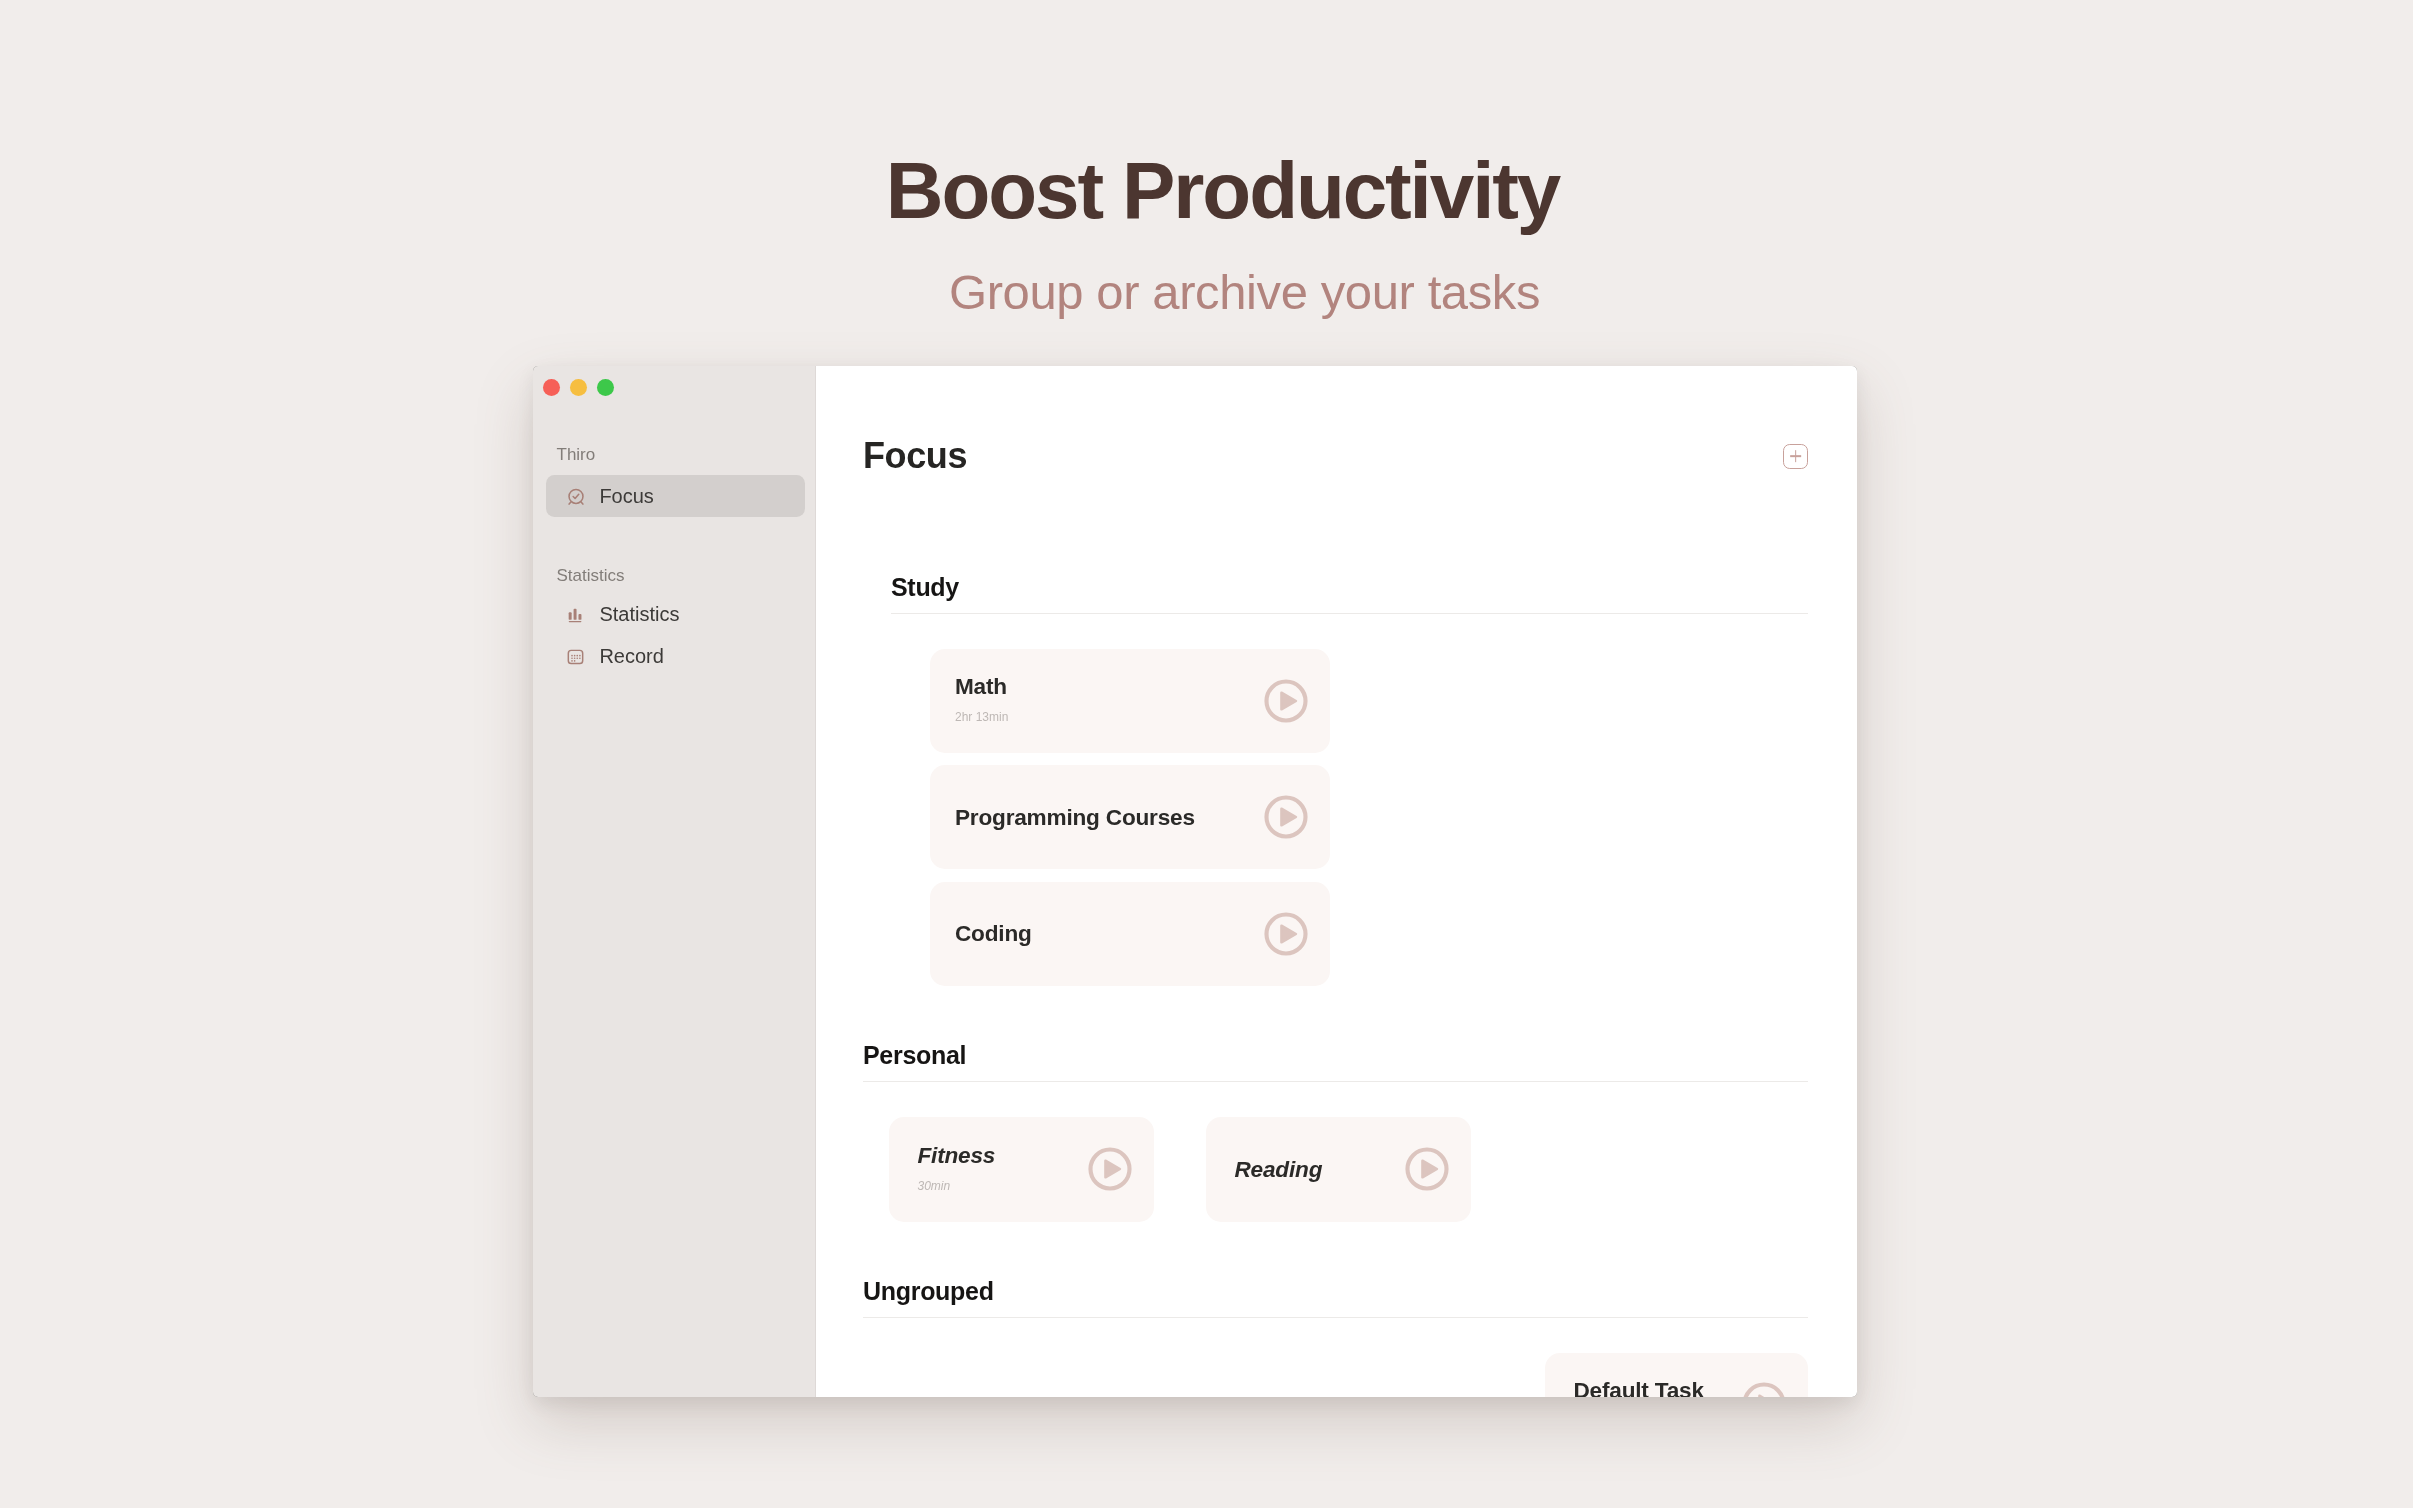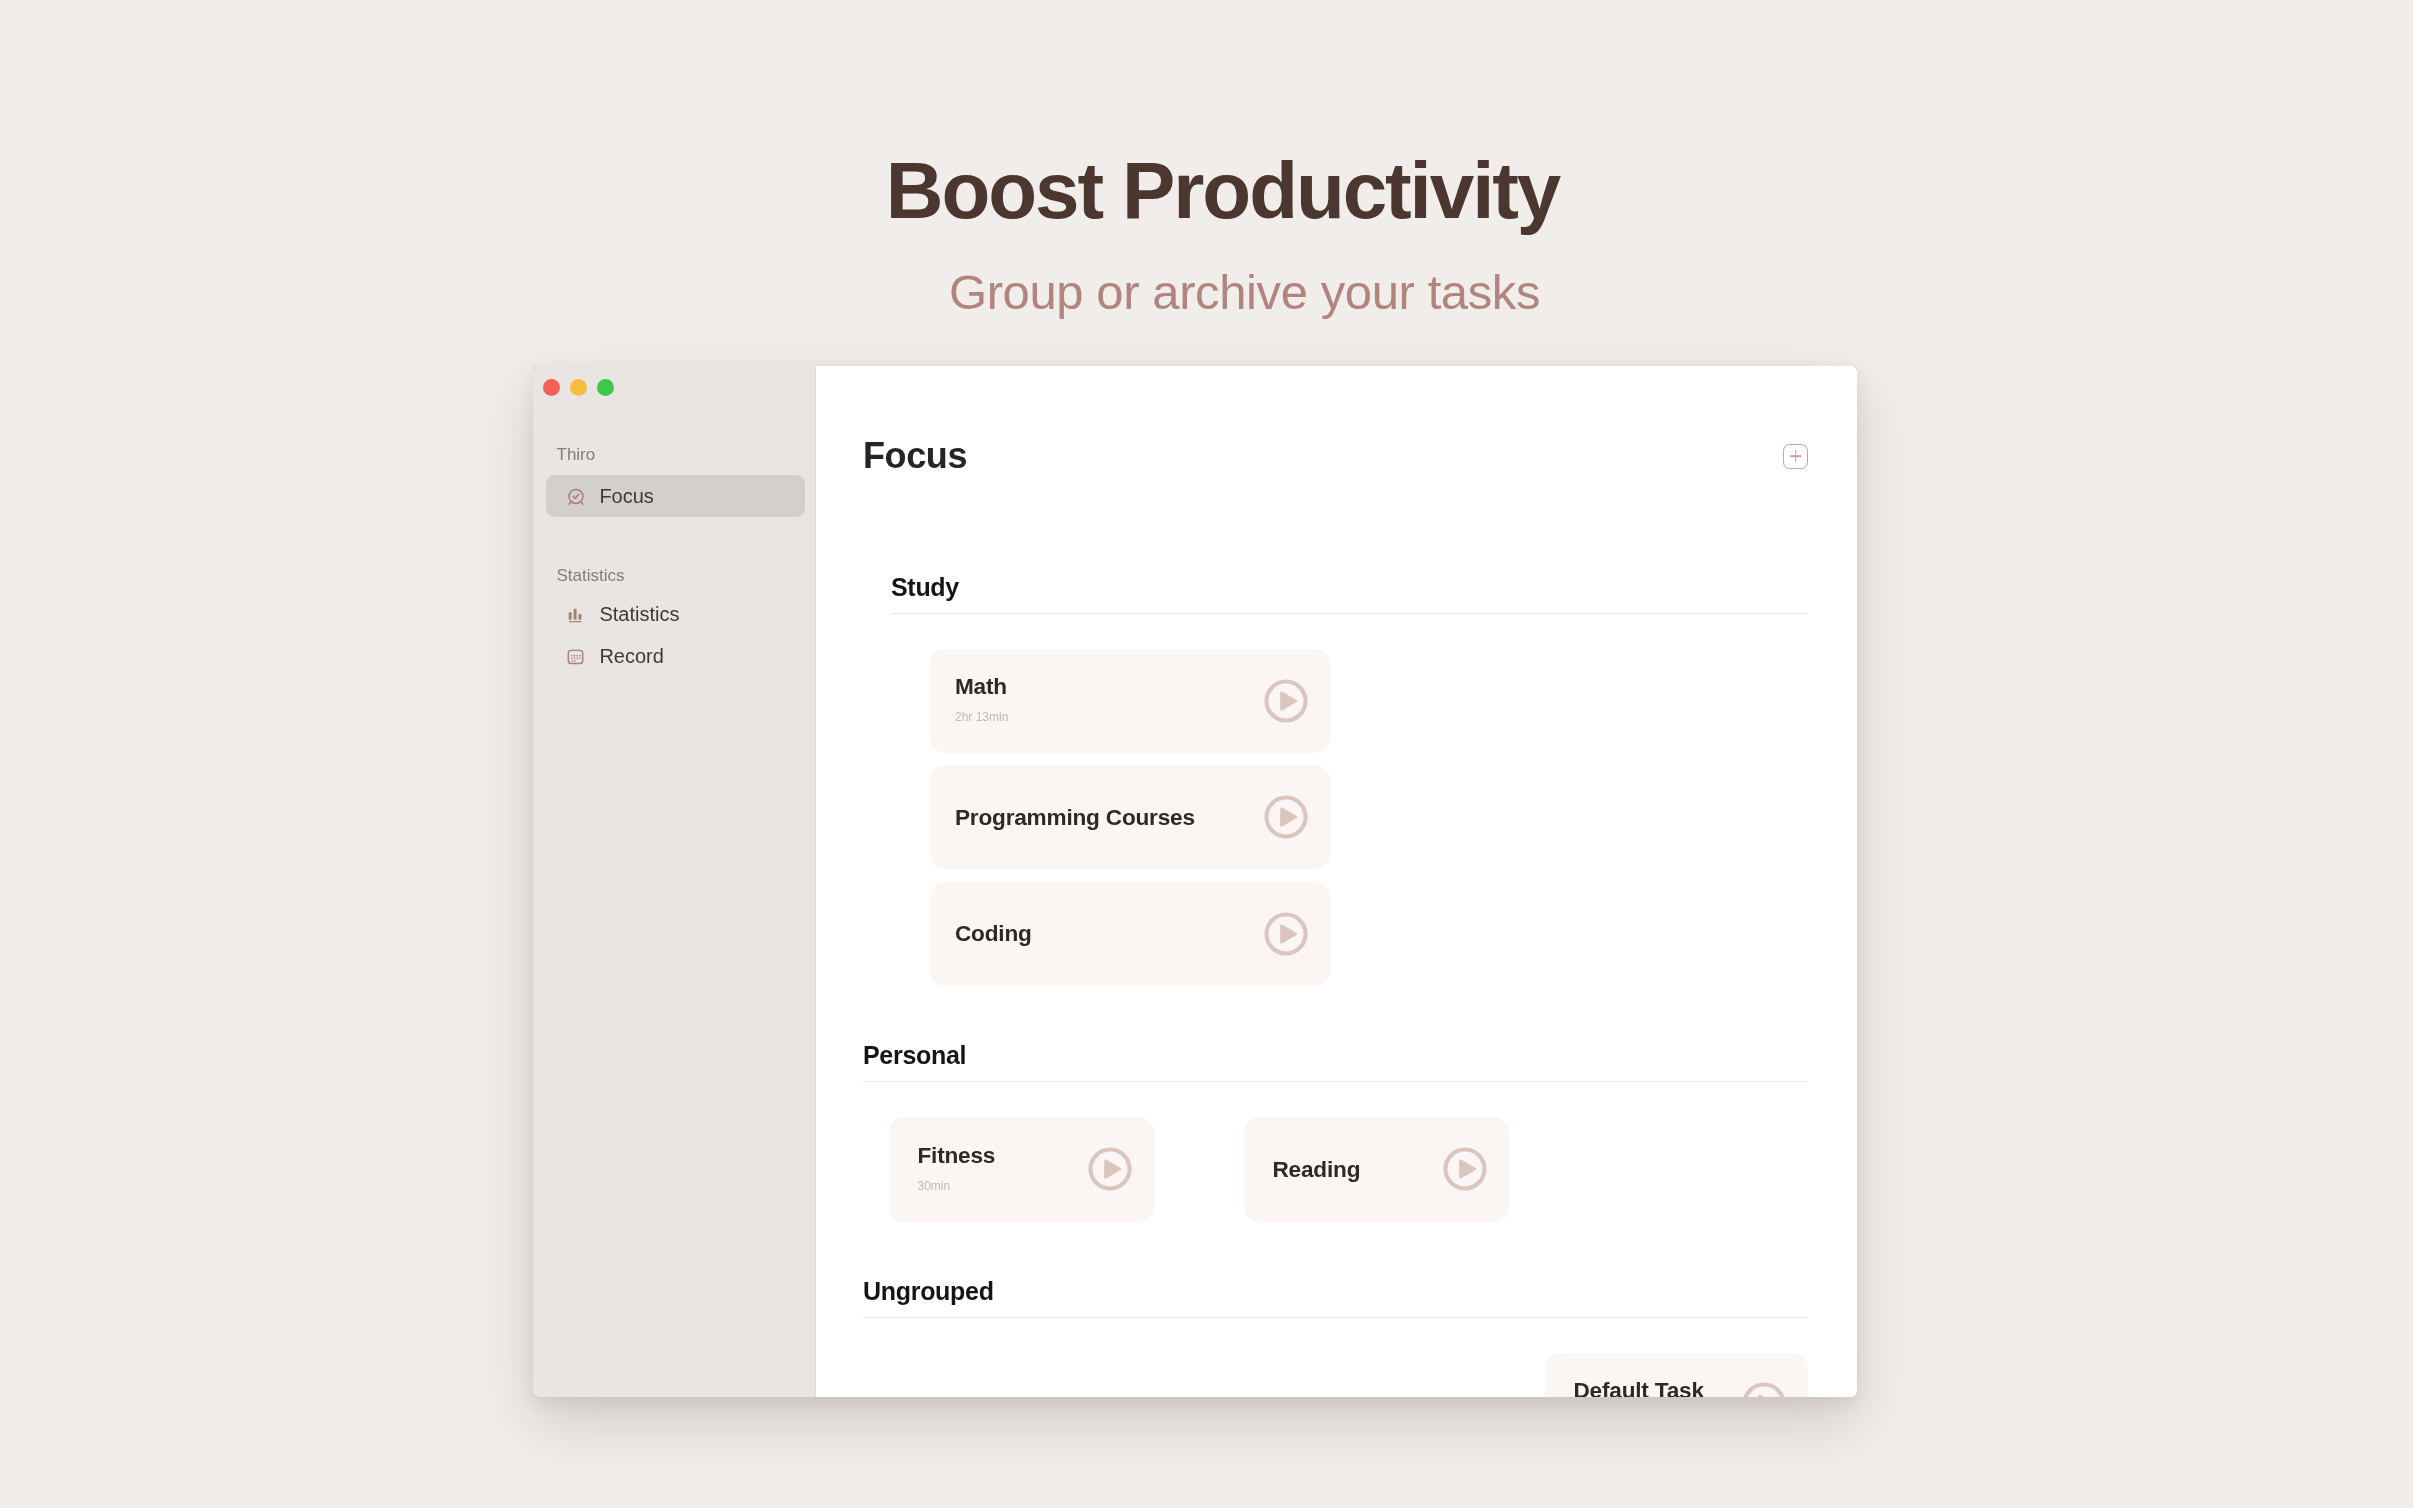--- a/index.html
+++ b/index.html
@@ -77,21 +77,21 @@
   .card-title{font-size:22.6px;font-weight:600;color:#2B2A28;letter-spacing:-0.2px;line-height:27px;}
   .card-duration{font-size:12px;color:#BEB8B5;margin-top:5.9px;line-height:22px;}
   .play-btn{
     position:absolute;right:22px;top:50%;transform:translateY(-50%);
     width:44px;height:44px;background:transparent;border:none;padding:0;cursor:pointer;
   }
   .play-btn svg{display:block;}
   
   .cards-g0{padding-left:39px;column-gap:96px;align-items:flex-end;}
   .cards-g0 .card{width:400px;}
-  .cards-g1{padding-left:26px;column-gap:90px;}
+  .cards-g1{padding-left:26px;column-gap:52px;font-style:italic;}
   .cards-g1 .card{width:265px;height:105px;padding-left:28.5px;}
   .cards-g2{padding-left:28px;column-gap:66px;justify-content:flex-end;}
   .cards-g2 .card{width:263px;height:103px;padding-left:28.5px;}
 </style>
 </head>
 <body>
 
 <div class="hero">
   <h1 class="hero-title">Boost Productivity</h1>
   <div class="hero-subtitle">Group or archive your tasks</div>

